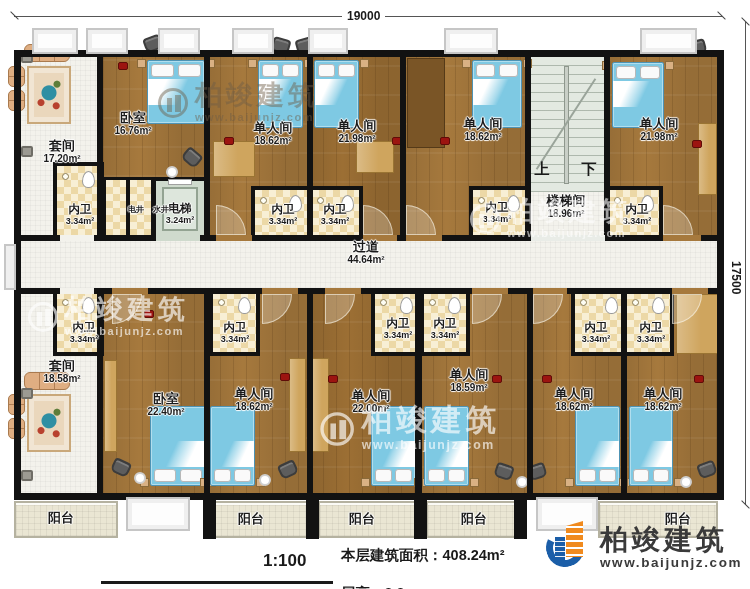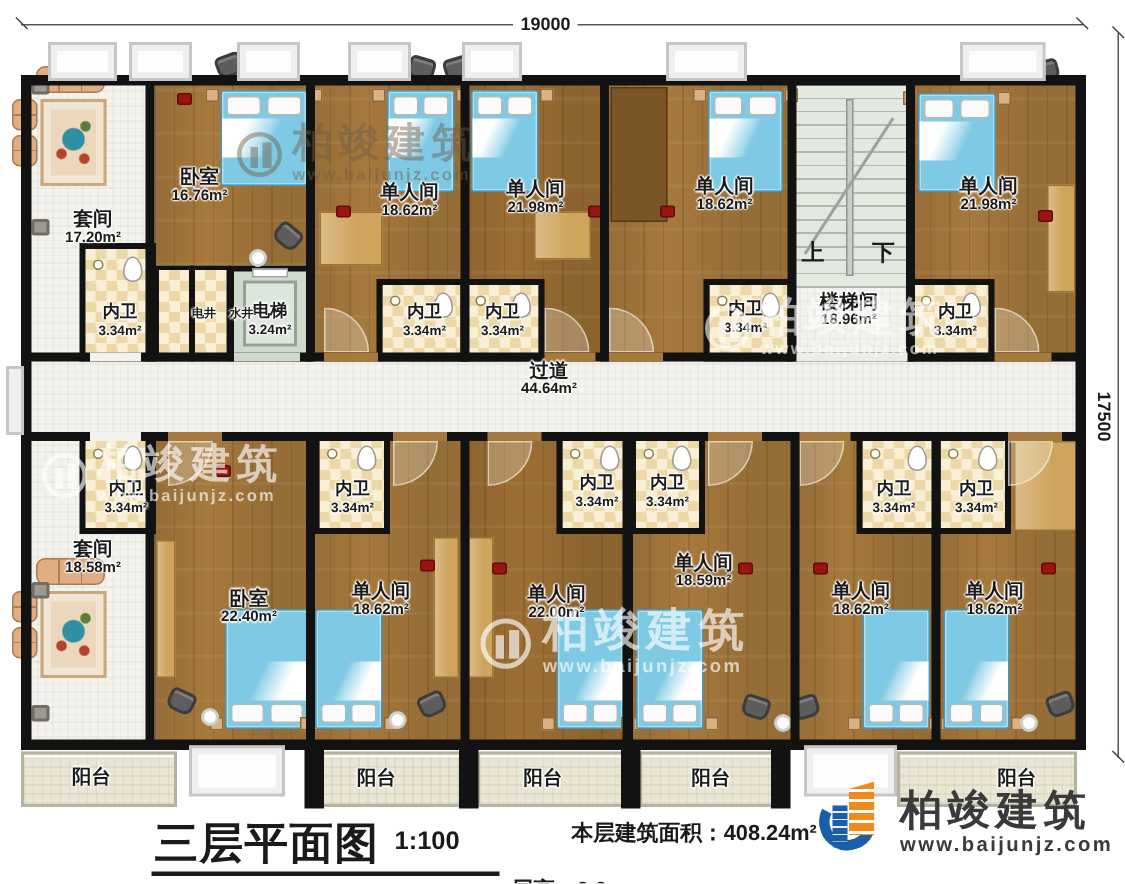--- a/index.html
+++ b/index.html
@@ -563,24 +563,23 @@
       </span>
   </div>
   <div class="wm" style="left:330px;top:408px;color:#fff;opacity:.65;transform:scale(1.12);">
     <span class="glyph"></span>
     <span class="tcol">
         <div class="t1">柏竣建筑</div>
         <div class="t2">www.baijunjz.com</div>
       </span>
   </div>
 
-  <div class="f-title">三层平面图</div>
   <div class="f-scale">1:100</div>
   <div class="f-rule"></div>
-  <div class="f-line" style="top:546px;margin-left:40px;"><span>本层建筑面积：</span><span>408.24m²</span></div>
+  <div class="f-line" style="top:546px;"><span>本层建筑面积：</span><span>408.24m²</span></div>
   <div class="f-line" style="top:584px;"><span>层高：</span><span>3.3m</span></div>
 
   <div class="logo">
     <div class="mark">
         <i class="arc-b"></i>
         <i class="bld-o"></i>
         <i class="bld-b"></i>
       </div>
     <div class="btxt">
       <div class="bname">柏竣建筑</div>

